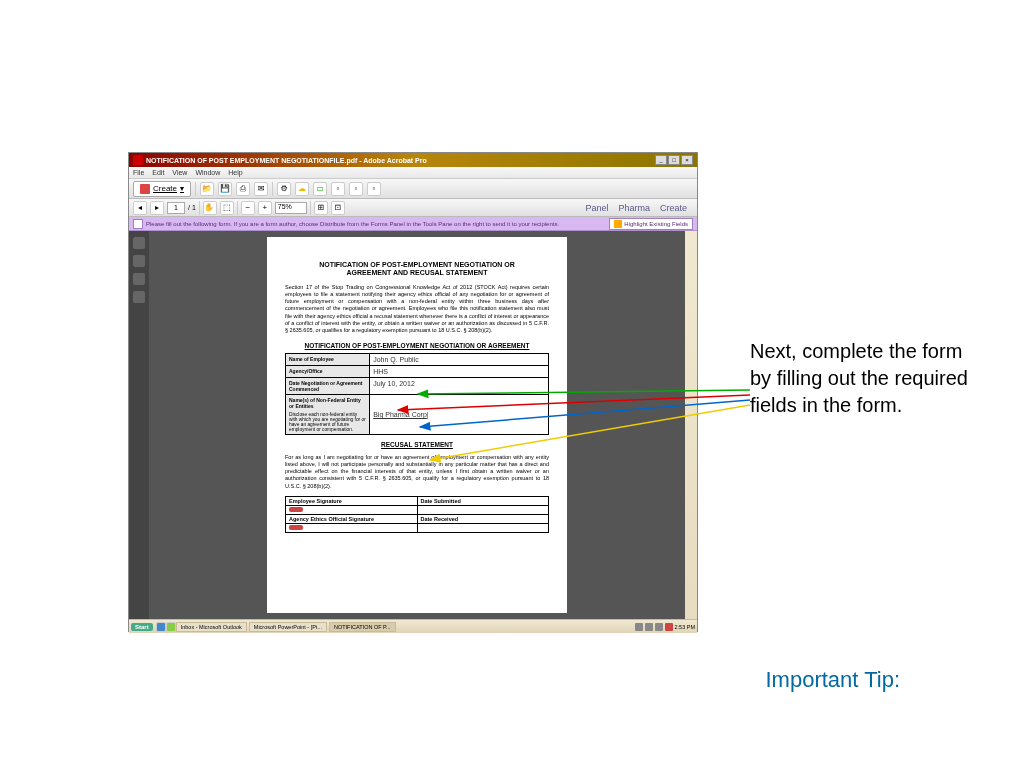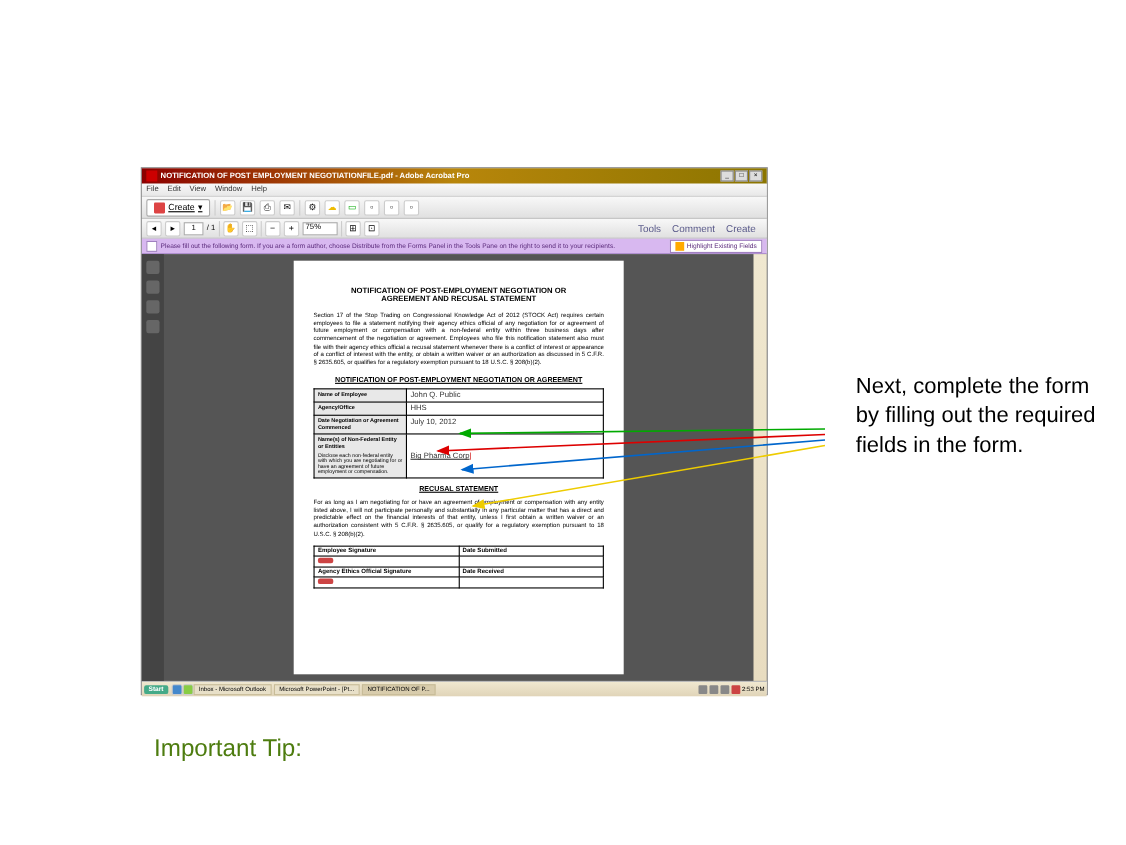--- a/index.html
+++ b/index.html
@@ -56,23 +56,23 @@
   
   .scrollbar { width: 12px; background: linear-gradient(#f0e8d0, #e8dcc0); }
   
   .taskbar { height: 14px; background: linear-gradient(#f0e8d0, #e0d4b8); display: flex; align-items: center; padding: 0 2px; font-size: 6px; border-top: 1px solid #bbb; }
   .start-btn { background: #4a8; color: #fff; padding: 1px 4px; border-radius: 2px; margin-right: 3px; font-weight: bold; }
   .task-item { background: #e8e0c8; border: 1px solid #c8bc98; padding: 1px 4px; margin-right: 2px; font-size: 5.5px; }
   .task-item.active { background: #d8ccac; }
   .tray { margin-left: auto; display: flex; gap: 2px; align-items: center; font-size: 5.5px; }
   .tray-icn { width: 8px; height: 8px; background: #888; border-radius: 1px; }
   
-  .annotation { position: absolute; left: 778px; top: 338px; width: 230px; font-size: 20px; line-height: 1.35; color: #000; }
-  
-  .tip { position: absolute; left: 140px; top: 665px; width: 760px; text-align: left; font-size: 22px; color: #4d7c0f; line-height: 1.35; }
+  .annotation { position: absolute; left: 750px; top: 338px; width: 230px; font-size: 20px; line-height: 1.35; color: #000; }
+  
+  .tip { position: absolute; left: 140px; top: 665px; width: 760px; text-align: right; font-size: 22px; color: #0369a1; line-height: 1.35; }
   
   svg.arrows { position: absolute; left: 0; top: 0; width: 1024px; height: 768px; pointer-events: none; }
   
   .underline { text-decoration: underline; }
 </style>
 </head>
 <body>
 
 <div class="acrobat-window">
   <div class="titlebar">
@@ -122,22 +122,22 @@
     <div class="tb-btn">✋</div>
     <div class="tb-btn">⬚</div>
     <div class="tb-sep"></div>
     <div class="tb-btn">−</div>
     <div class="tb-btn">+</div>
     <div class="zoom-sel">75%</div>
     <div class="tb-sep"></div>
     <div class="tb-btn">⊞</div>
     <div class="tb-btn">⊡</div>
     <div class="right-actions">
-      <span>Tools</span>
-      <span>Comment</span>
+      <span>Panel</span>
+      <span>Pharma</span>
       <span>Create</span>
     </div>
   </div>
 
   <div class="formbar">
     <div class="formbar-icn"></div>
     <span>Please fill out the following form. If you are a form author, choose Distribute from the Forms Panel in the Tools Pane on the right to send it to your recipients.</span>
     <div class="highlight-btn">
       <div class="hb-icn"></div>
       <span>Highlight Existing Fields</span>

